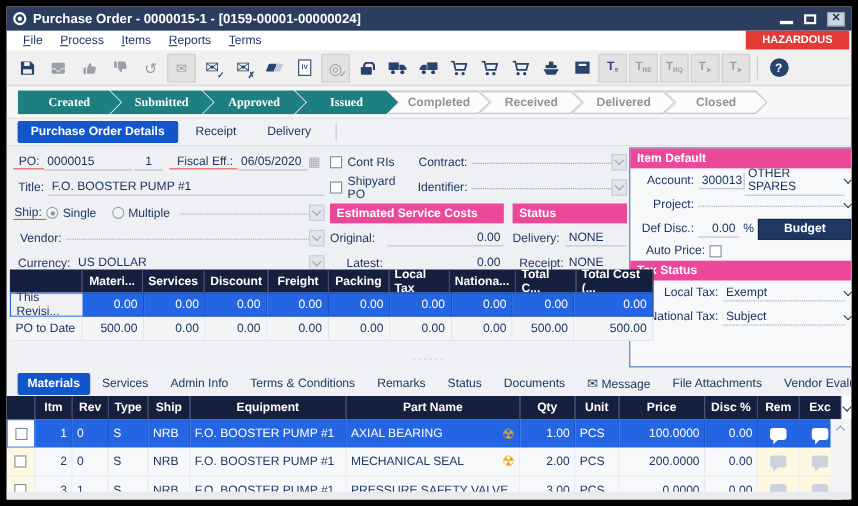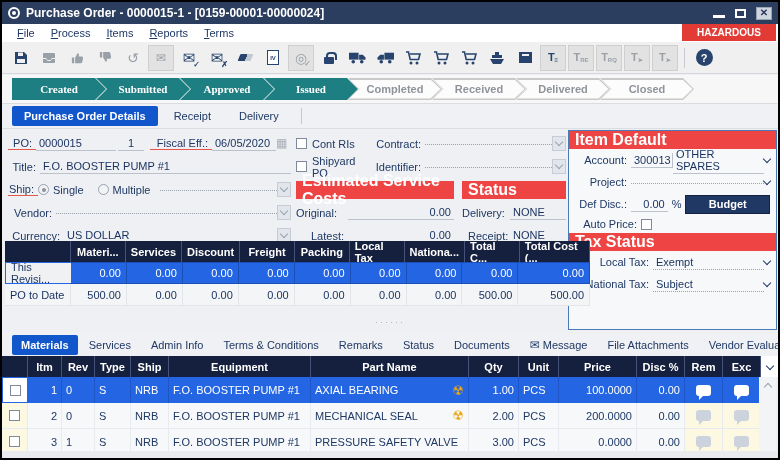--- a/index.html
+++ b/index.html
@@ -1,18 +1,18 @@
 <!DOCTYPE html>
 <html><head>
 <meta charset="utf-8">
 <style>
   * { margin:0; padding:0; box-sizing:border-box; font-family:"Liberation Sans", sans-serif; }
   html,body { background:#888; }
   .window { position:relative; width:780px; height:460px; background:#eef0f3;
-            border:2px solid #000000; overflow:hidden; }
+            border:6px solid #000000; overflow:hidden; }
 
   
   .titlebar { position:absolute; left:0; top:0; width:100%; height:22px; background:#2c3e60;
               display:flex; align-items:center; padding:0 6px; gap:6px; }
   .appicon { width:12px; height:12px; border:2px solid #fff; border-radius:50%; position:relative; flex:none; }
   .appicon::after { content:""; position:absolute; left:2px; top:2px; width:4px; height:4px; background:#fff; border-radius:50%; }
   .wtitle { color:#fff; font-size:12px; font-weight:bold; white-space:nowrap; }
   .winbtns { margin-left:auto; display:flex; align-items:center; gap:10px; }
   .btn-min { width:12px; height:3px; background:#fff; margin-top:6px; }
   .btn-max { width:11px; height:9px; border:2px solid #fff; }
@@ -85,21 +85,21 @@
   .ca.g { border-color:#98a1ad; }
   .ca.up { transform:rotate(-135deg); margin-top:3px; }
   .chevbox { width:14px; height:15px; background:#e2e6ec; border:1px solid #c6ccd6; display:flex; align-items:center; justify-content:center; flex:none; }
   .cb { width:11px; height:11px; background:#fff; border:1px solid #7f8b9a; flex:none; }
   .radio { width:11px; height:11px; border:1px solid #9aa2ae; border-radius:50%; background:#f2f3f5; position:relative; flex:none; }
   .radio.sel::after { content:""; position:absolute; inset:2.5px; border-radius:50%; background:#8b93a0; }
   .cal { width:13px; height:13px; color:#a9aeb7; font-size:12px; line-height:1; }
 
   .leftpanel { position:absolute; left:6px; top:4px; width:283px; }
   .midpanel { position:absolute; left:294px; top:4px; width:270px; }
-  .secthead { background:#ef4444; color:#fff; font-size:16px; font-weight:bold; height:18px;
+  .secthead { background:#ec4899; color:#fff; font-size:11px; font-weight:bold; height:18px;
               display:flex; align-items:center; padding-left:6px; }
 
   .rightpanel { position:absolute; left:566px; top:1px; width:209px; height:200px; background:#f6f8fa;
                 border:1px solid #4a7ab5; padding:0; }
   .rp-row { display:flex; align-items:center; height:22px; padding:0 6px; }
   .budget { background:#203864; color:#fff; font-size:11px; font-weight:bold; width:88px; height:19px;
             border:1px solid #122344; display:flex; align-items:center; justify-content:center; }
 
   
   .costtable { position:absolute; left:3px; top:112px; width:585px; font-size:11px; }

